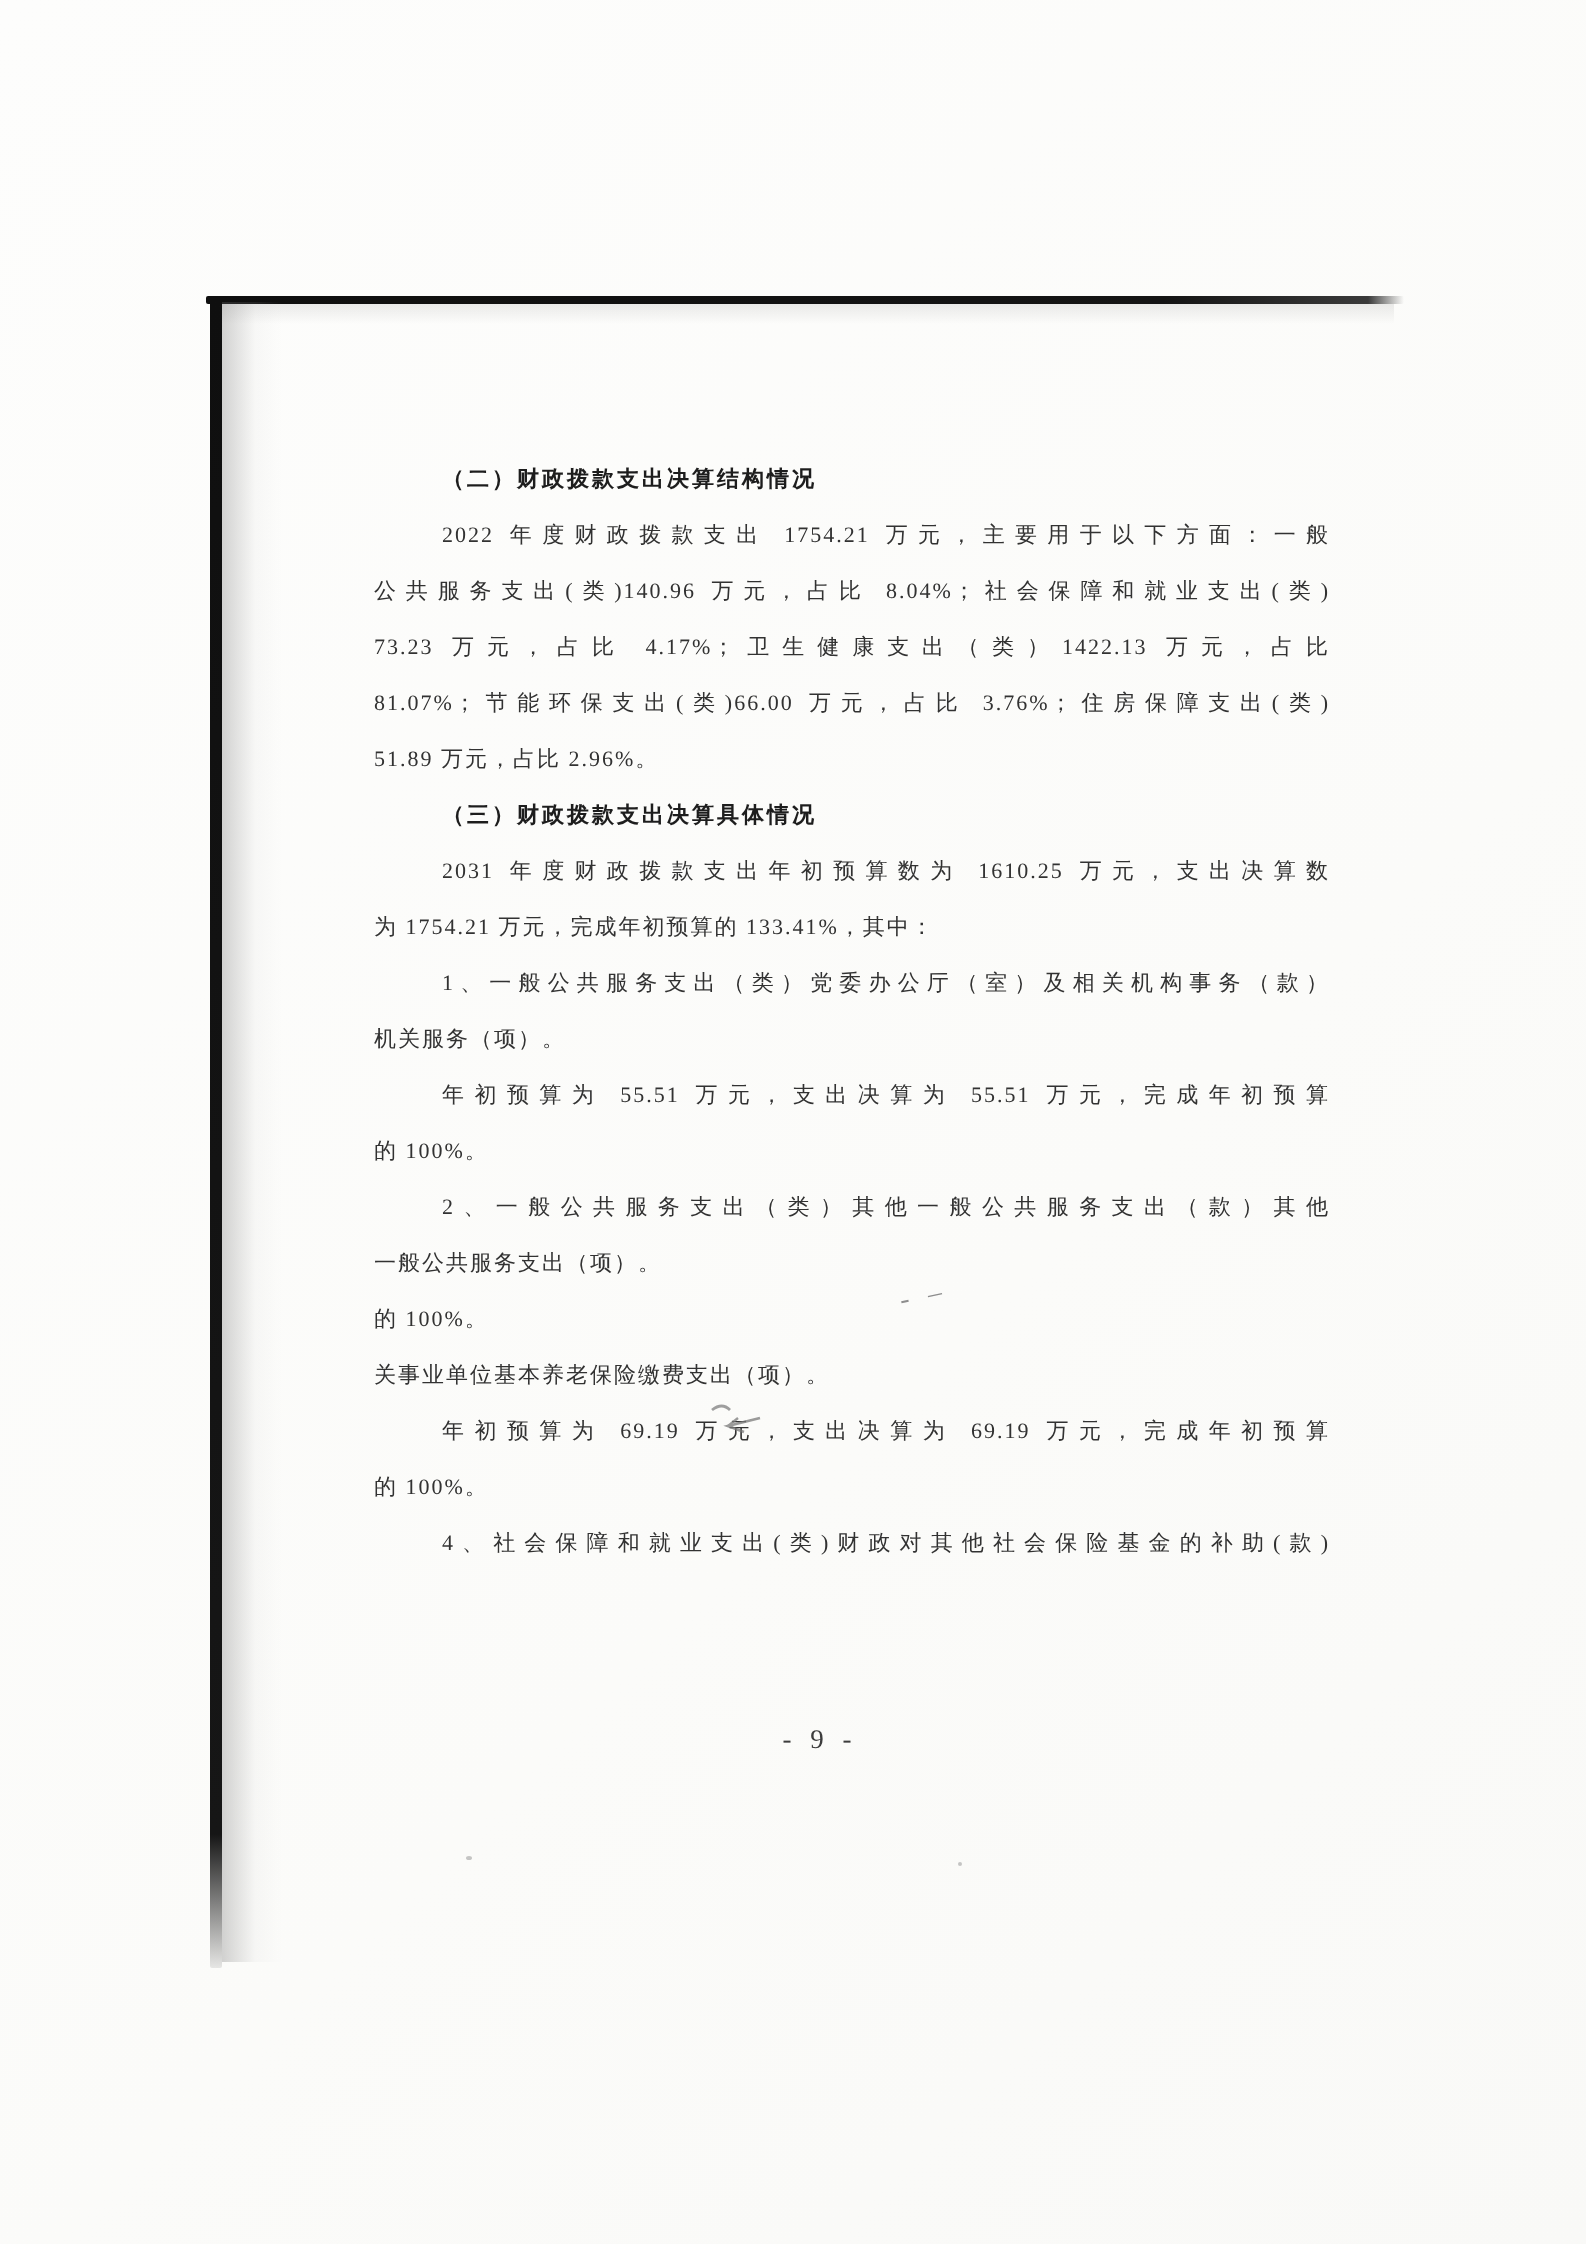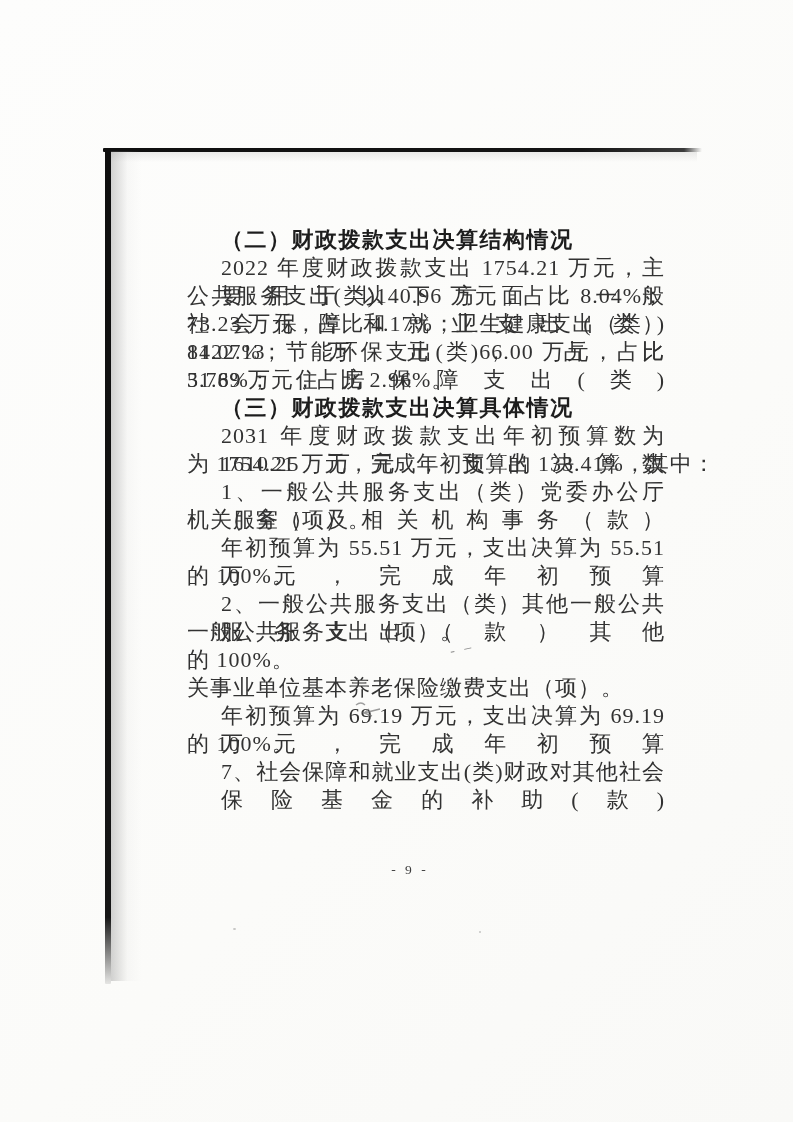--- a/index.html
+++ b/index.html
@@ -56,21 +56,21 @@
     background: linear-gradient(to bottom, rgba(120,120,120,0.14), rgba(255,255,255,0));
   }
 
   
   .text-block {
     position: absolute;
     left: 187px;
     top: 226px;
     width: 478px;
     color: var(--ink, #323232);
-    font-size: 22px;
+    font-size: 11px;
     letter-spacing: 1px;
   }
   .line {
     height: 28px;
     line-height: 28px;
     white-space: nowrap;
     overflow: visible;
   }
   .line.stretch {
     white-space: normal;
@@ -146,21 +146,21 @@
     <div class="line indent stretch">1、一般公共服务支出（类）党委办公厅（室）及相关机构事务（款）</div>
     <div class="line">机关服务（项）。</div>
     <div class="line indent stretch">年初预算为 55.51 万元，支出决算为 55.51 万元，完成年初预算</div>
     <div class="line">的 100%。</div>
     <div class="line indent stretch">2、一般公共服务支出（类）其他一般公共服务支出（款）其他</div>
     <div class="line">一般公共服务支出（项）。</div>
     <div class="line">的 100%。</div>
     <div class="line">关事业单位基本养老保险缴费支出（项）。</div>
     <div class="line indent stretch">年初预算为 69.19 万元，支出决算为 69.19 万元，完成年初预算</div>
     <div class="line">的 100%。</div>
-    <div class="line indent stretch">7、社会保障和就业支出(类)财政对其他社会保险基金的补助(款)</div>
+    <div class="line indent stretch">4、社会保障和就业支出(类)财政对其他社会保险基金的补助(款)</div>
   </div>
 
 <div class="mark-dashes">- –</div>
 <div class="mark-scribble">
   <svg width="34" height="20" viewBox="0 0 34 20">
     <path d="M4 5 Q9 1 13 5" fill="none" stroke="#808080" stroke-width="1.4"></path>
     <path d="M28 9 L12 13 L20 16" fill="none" stroke="#7a7a7a" stroke-width="1.4"></path>
     <path d="M12 13 L17 9" fill="none" stroke="#7a7a7a" stroke-width="1.2"></path>
   </svg>
 </div>

